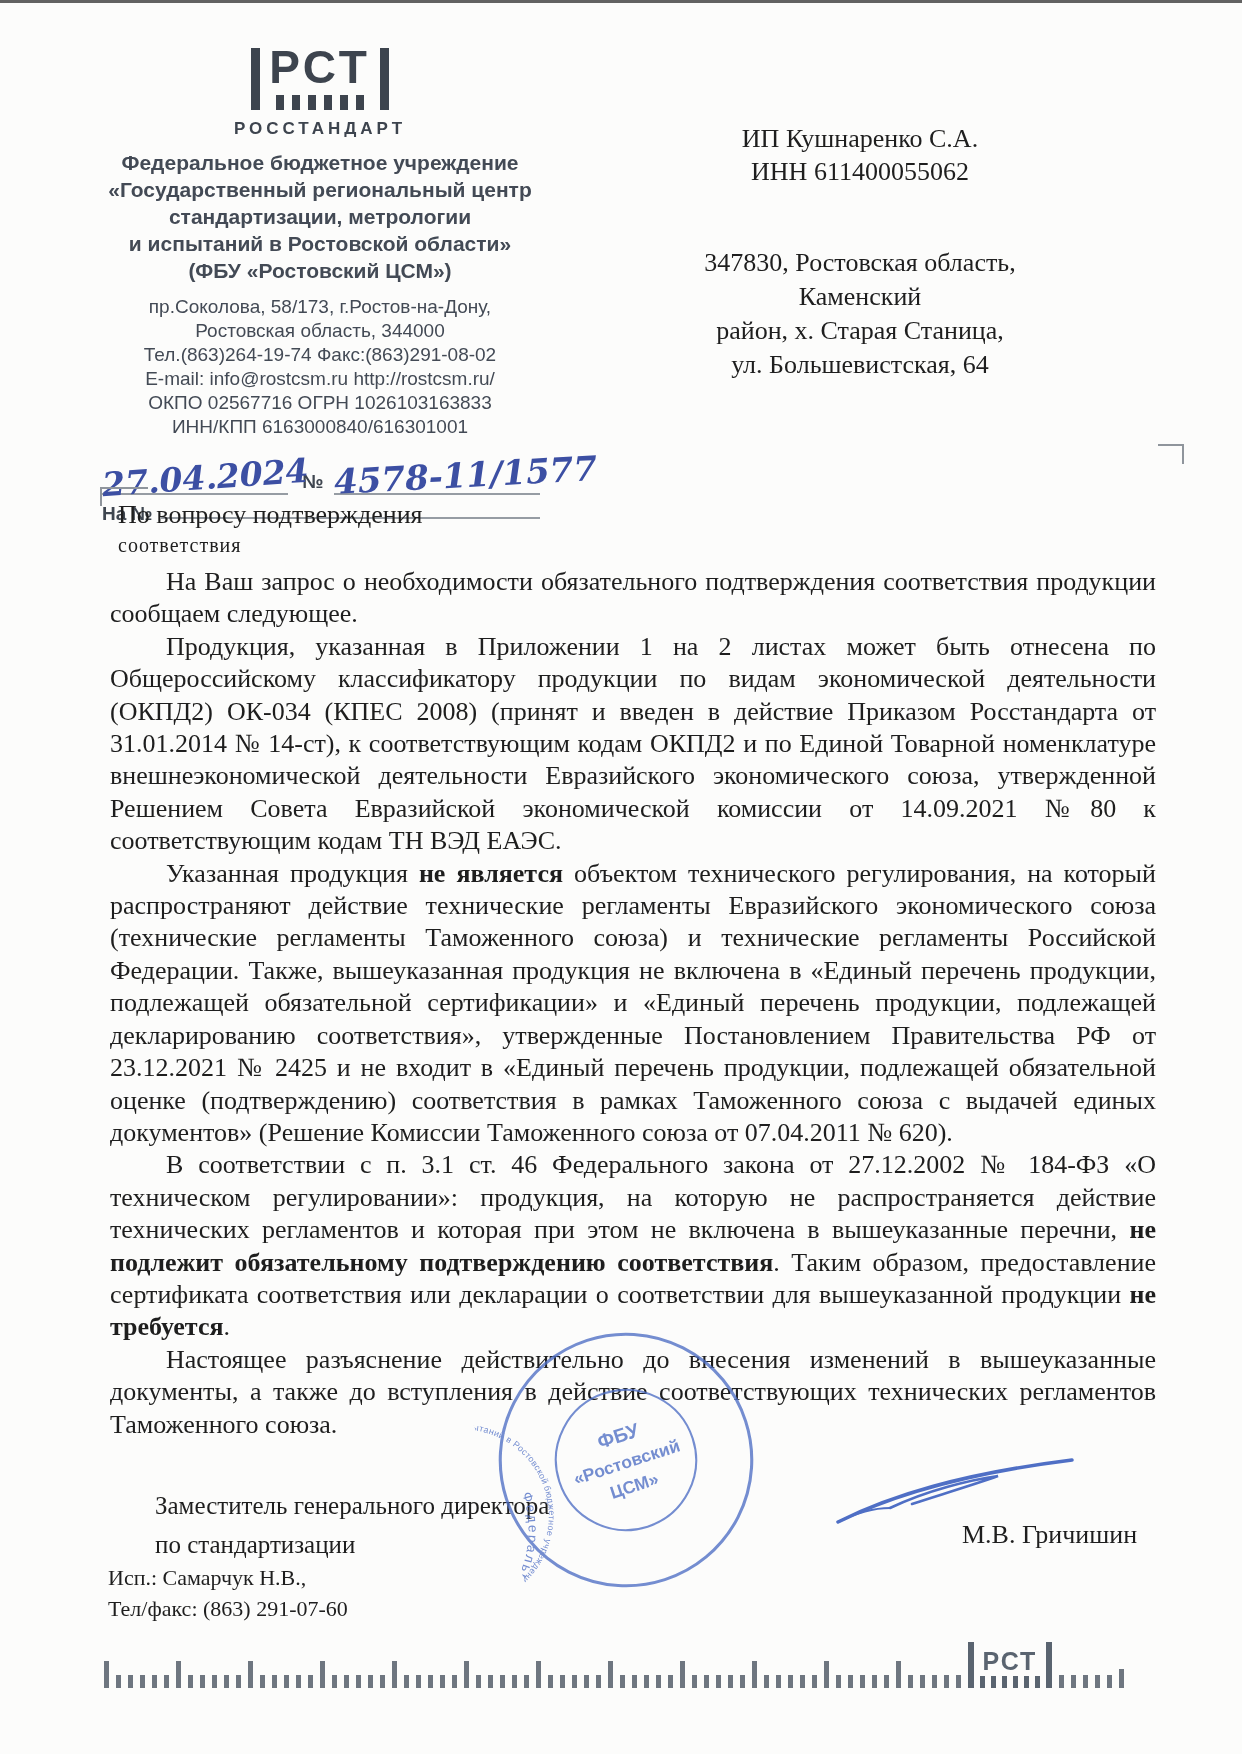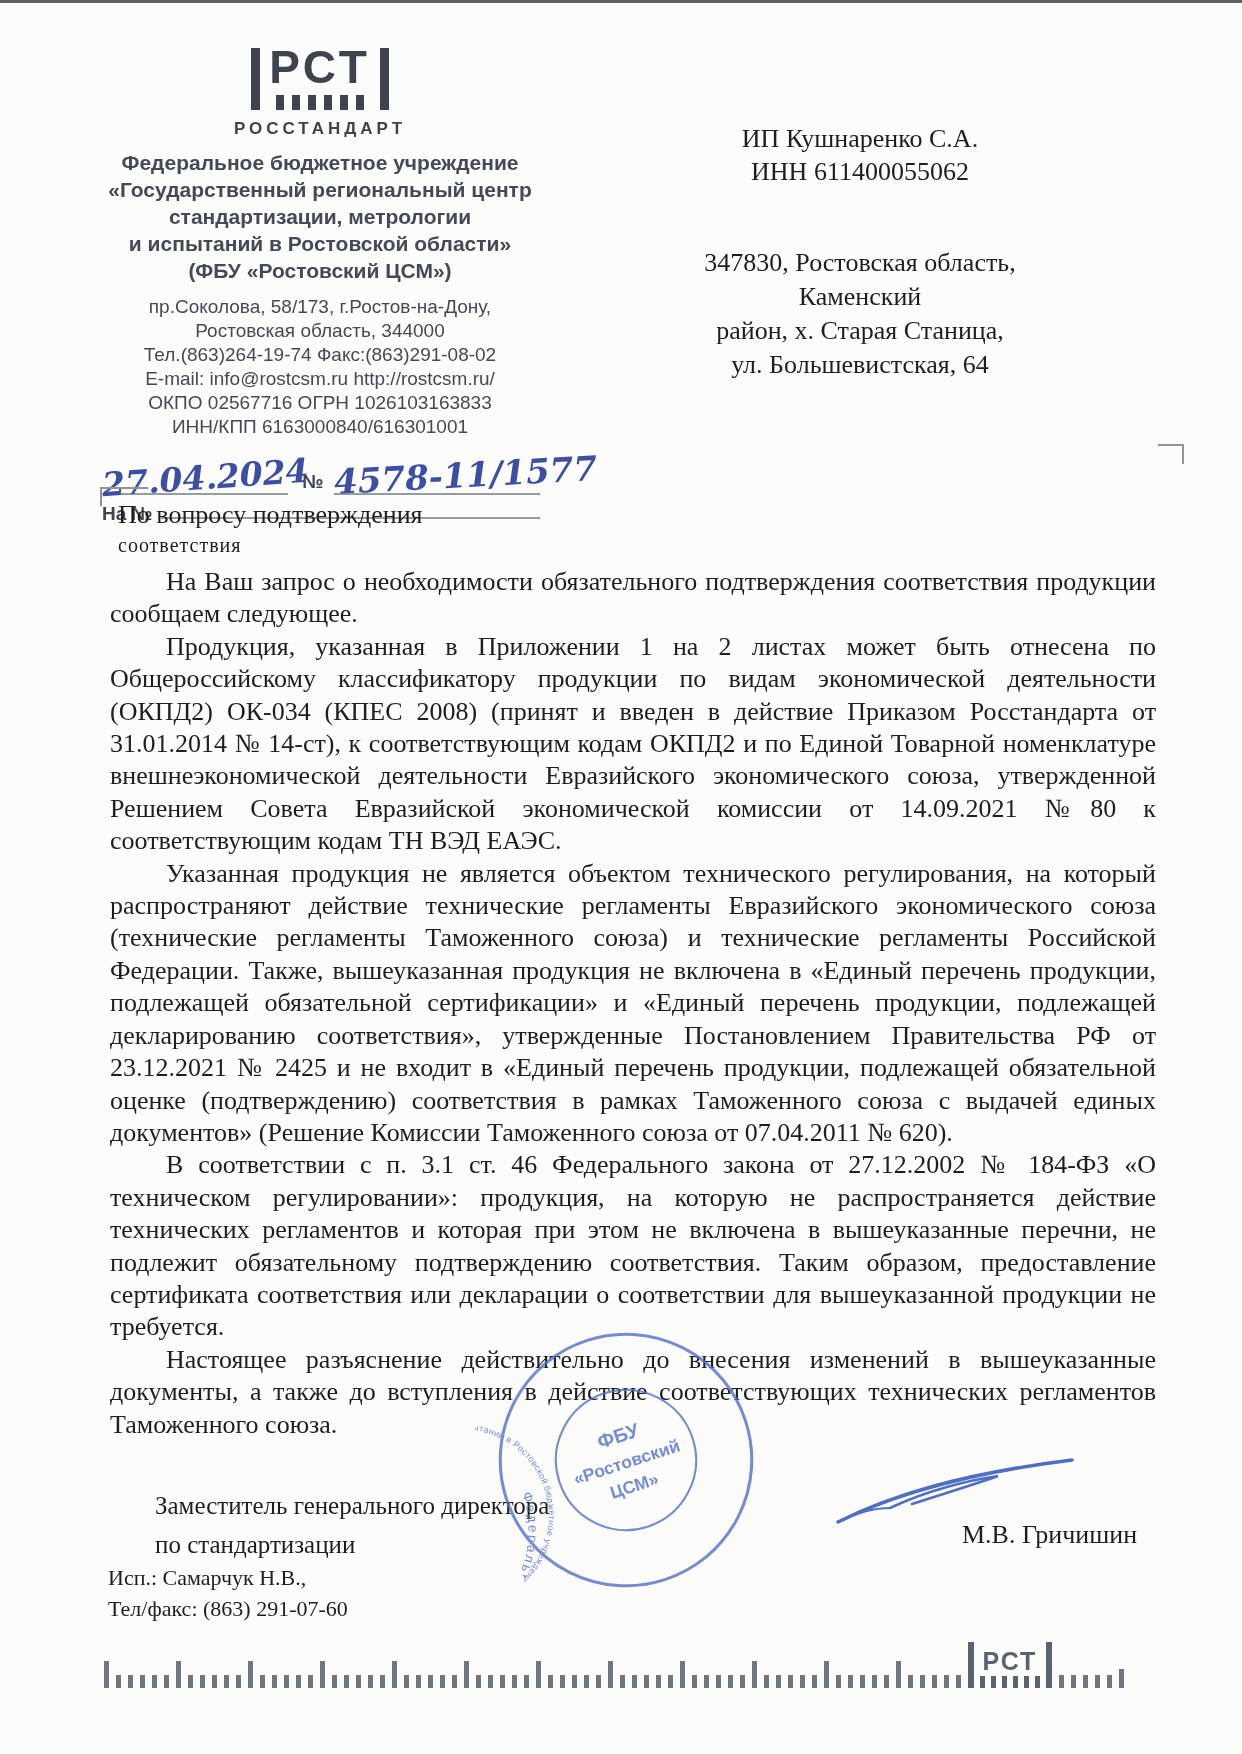--- a/index.html
+++ b/index.html
@@ -41,21 +41,21 @@
 
   
   .subject{position:absolute;left:118px;top:500px;text-align:left;}
   .subject-l1{font-size:26px;line-height:30px;}
   .subject-l2{font-size:20px;letter-spacing:1px;margin-top:4px;}
 
   
   .letter-body{position:absolute;left:110px;top:566px;width:1046px;
                font-size:26px;line-height:32.4px;text-align:justify;}
   .letter-body p{margin:0;text-indent:56px;}
-  .b{font-weight:normal;}
+  .b{font-weight:bold;}
 
   
   .sig-position{position:absolute;left:155px;top:1486px;font-size:25px;line-height:39px;}
   .sig-name{position:absolute;left:962px;top:1520px;font-size:26px;}
   .sig-strokes{position:absolute;left:820px;top:1430px;}
 
   
   .stamp{position:absolute;left:492px;top:1326px;width:268px;height:268px;
          transform:rotate(-18deg);opacity:.78;}
 

